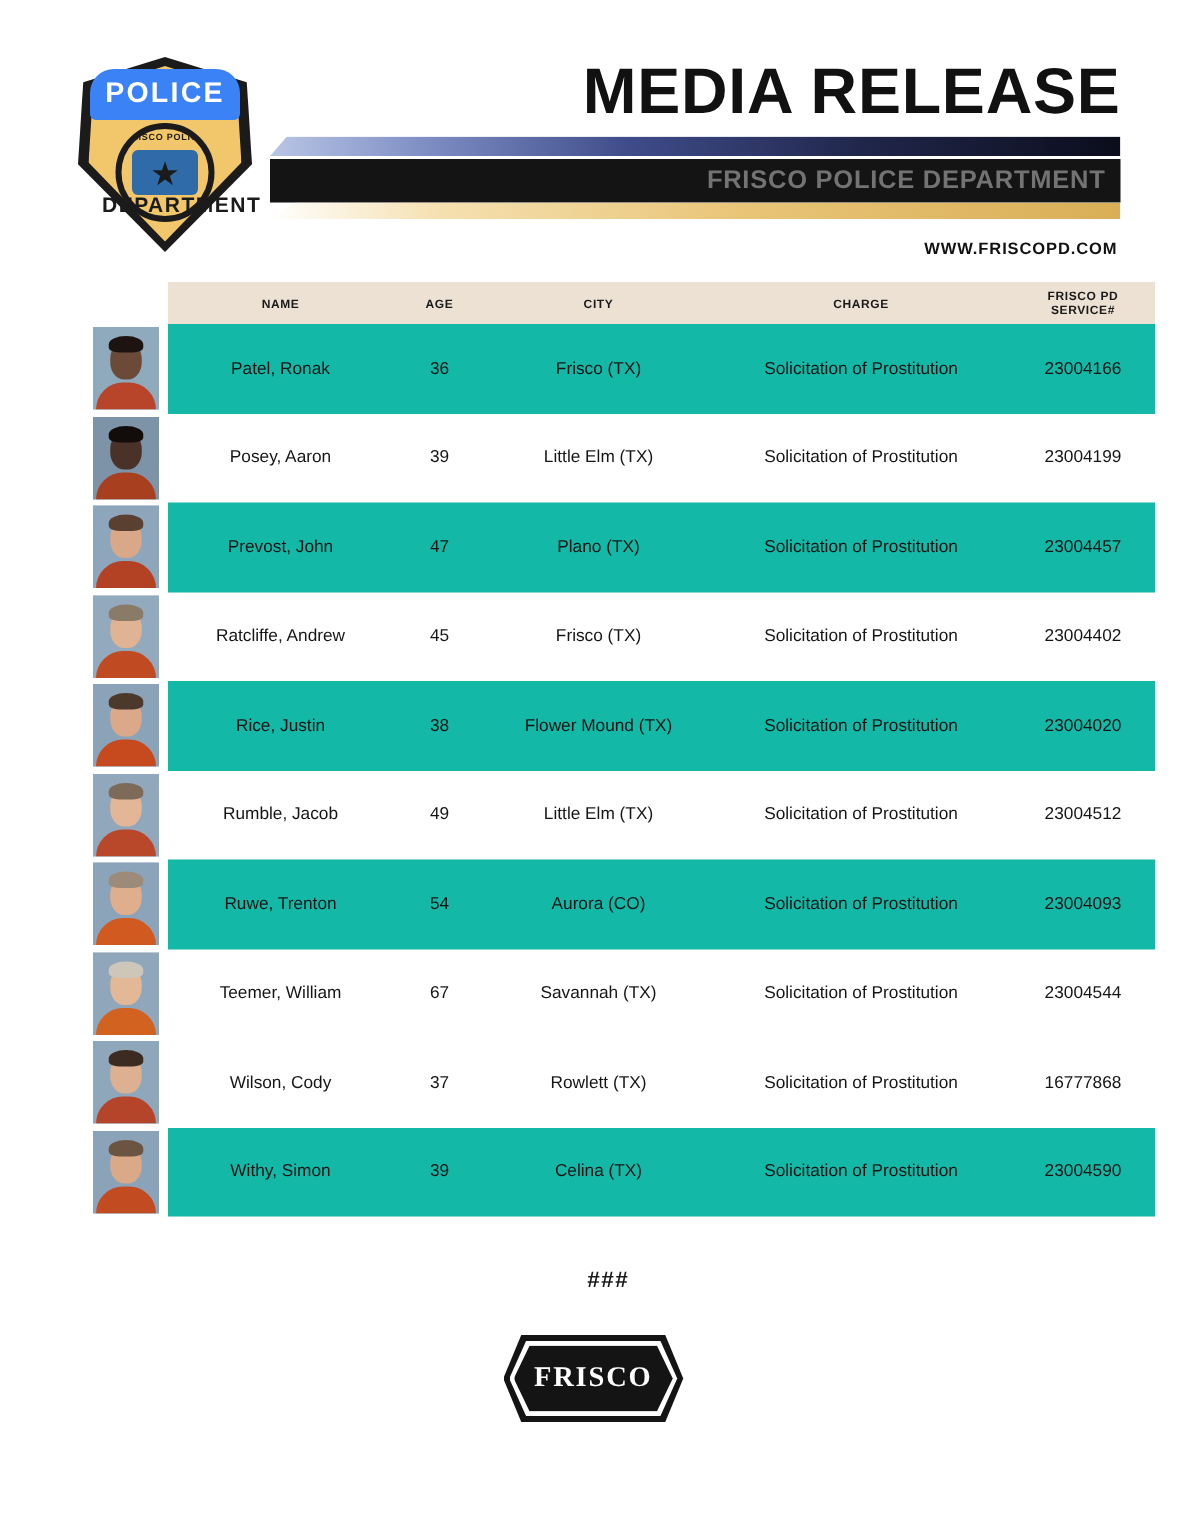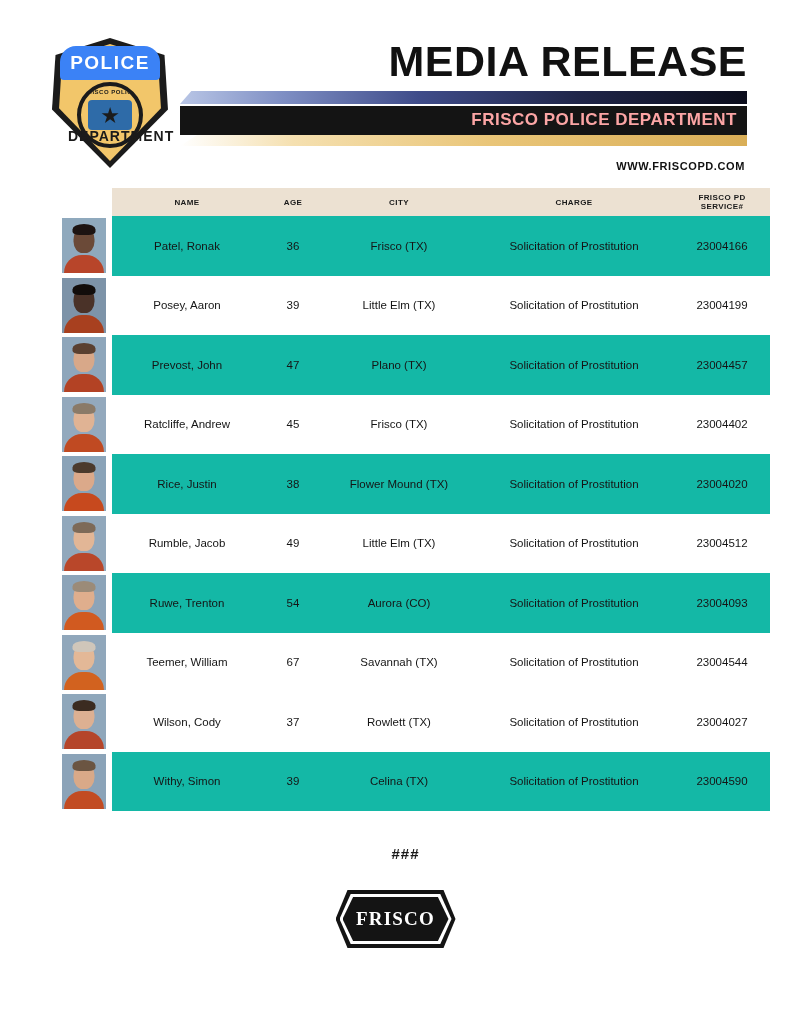--- a/index.html
+++ b/index.html
@@ -122,21 +122,21 @@
     background: linear-gradient(90deg, #b9c6e6 0%, #7f8fc4 18%, #3f4c8a 42%, #20264a 70%, #0b0d1c 100%);
     margin-bottom: 2px;
     clip-path: polygon(2% 0, 100% 0, 100% 100%, 0 100%);
   }
   .dept-bar {
     background: #141414;
     text-align: right;
     padding: 4px 10px 5px 0;
   }
   .dept-bar span {
-    color: #fca5a5;
+    color: #737373;
     font-size: 17px;
     font-weight: bold;
     letter-spacing: .5px;
   }
   .stripe-gold {
     height: 11px;
     width: 100%;
     background: linear-gradient(90deg, #ffffff 0%, #f5e0b0 20%, #e9c578 55%, #d9ae57 100%);
     clip-path: polygon(3% 0, 100% 0, 100% 100%, 0 100%);
   }
@@ -445,21 +445,21 @@
               <div class="bg" style="background:#8fa7bb"></div>
               <div class="body" style="background:#b5452a"></div>
               <div class="head" style="background:#ddb092"></div>
               <div class="hair" style="background:#3b2b20"></div>
             </div>
           </td>
           <td>Wilson, Cody</td>
           <td>37</td>
           <td>Rowlett (TX)</td>
           <td>Solicitation of Prostitution</td>
-          <td>23004027</td>
+          <td>16777868</td>
         </tr>
         <tr class="alt">
           <td class="photo-cell">
             <div class="mug">
               <div class="bg" style="background:#8ba3b8"></div>
               <div class="body" style="background:#c24b22"></div>
               <div class="head" style="background:#d9a988"></div>
               <div class="hair" style="background:#6b5542"></div>
             </div>
           </td>

